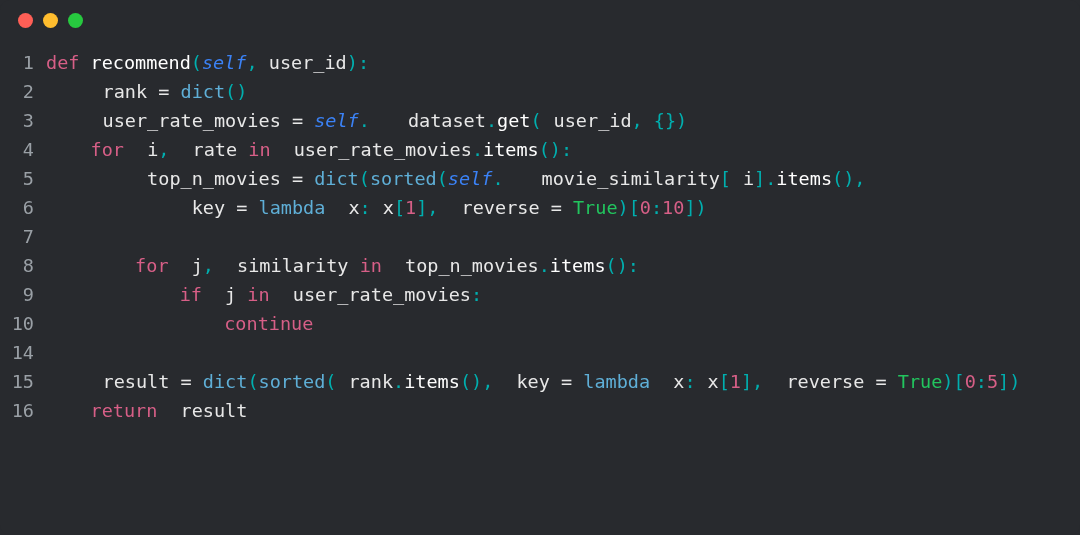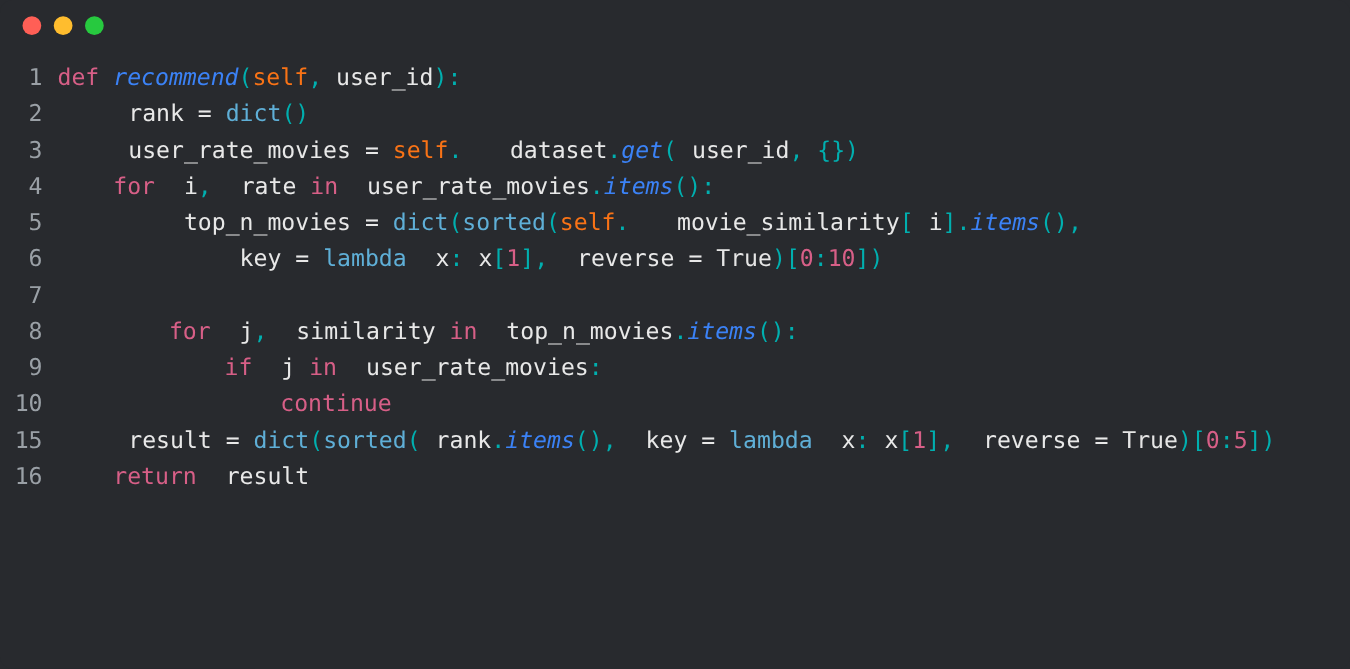--- a/index.html
+++ b/index.html
@@ -46,30 +46,30 @@
     width: 46px;
     text-align: right;
     padding-right: 12px;
     color: #9aa0a6;
     user-select: none;
   }
   .code { flex: 1; }
 
   
   .kw      { color: #d75f87; }   
-  .fn      { color: #3b82f6; font-style: italic; }   
+  .fn      { color: #ffffff; }   
   .builtin { color: #5fafd7; }   
   .ident   { color: #e8e8e8; margin-left: 12px; }
   .param   { color: #e8e8e8; }
   .punct   { color: #00afaf; }
   .attr    { color: #e8e8e8; margin-left: 38px; }
   .num     { color: #d75f87; }
-  .bool    { color: #e5e5e5; }
+  .bool    { color: #22c55e; }
   .op      { color: #e8e8e8; }
-  .self    { color: #f97316; }   
+  .self    { color: #3b82f6; font-style: italic; }   
   .lamb    { color: #5fafd7; }
 </style>
 </head>
 <body>
 
 <div class="window">
   <div class="titlebar">
     <div class="dot red"></div>
     <div class="dot yellow"></div>
     <div class="dot green"></div>
@@ -78,16 +78,17 @@
       <div class="line"><span class="gutter">1</span><span class="code"><span></span><span class="kw">def </span><span class="fn">recommend</span><span class="punct">(</span><span class="self">self</span><span class="punct">, </span><span class="param">user_id</span><span class="punct">):</span></span></div>
       <div class="line"><span class="gutter">2</span><span class="code"><span>    </span><span class="ident">rank </span><span class="op">= </span><span class="builtin">dict</span><span class="punct">()</span></span></div>
       <div class="line"><span class="gutter">3</span><span class="code"><span>    </span><span class="ident">user_rate_movies </span><span class="op">= </span><span class="self">self</span><span class="punct">.</span><span class="attr">dataset</span><span class="punct">.</span><span class="fn">get</span><span class="punct">(</span><span class="ident">user_id</span><span class="punct">, {})</span></span></div>
       <div class="line"><span class="gutter">4</span><span class="code"><span>    </span><span class="kw">for </span><span class="ident">i</span><span class="punct">, </span><span class="ident">rate </span><span class="kw">in </span><span class="ident">user_rate_movies</span><span class="punct">.</span><span class="fn">items</span><span class="punct">():</span></span></div>
       <div class="line"><span class="gutter">5</span><span class="code"><span>        </span><span class="ident">top_n_movies </span><span class="op">= </span><span class="builtin">dict</span><span class="punct">(</span><span class="builtin">sorted</span><span class="punct">(</span><span class="self">self</span><span class="punct">.</span><span class="attr">movie_similarity</span><span class="punct">[</span><span class="ident">i</span><span class="punct">].</span><span class="fn">items</span><span class="punct">(),</span></span></div>
       <div class="line"><span class="gutter">6</span><span class="code"><span>            </span><span class="ident">key </span><span class="op">= </span><span class="lamb">lambda </span><span class="ident">x</span><span class="punct">:</span><span class="ident">x</span><span class="punct">[</span><span class="num">1</span><span class="punct">], </span><span class="ident">reverse </span><span class="op">= </span><span class="bool">True</span><span class="punct">)[</span><span class="num">0</span><span class="punct">:</span><span class="num">10</span><span class="punct">])</span></span></div>
       <div class="line"><span class="gutter">7</span><span class="code"><span></span></span></div>
       <div class="line"><span class="gutter">8</span><span class="code"><span>        </span><span class="kw">for </span><span class="ident">j</span><span class="punct">, </span><span class="ident">similarity </span><span class="kw">in </span><span class="ident">top_n_movies</span><span class="punct">.</span><span class="fn">items</span><span class="punct">():</span></span></div>
       <div class="line"><span class="gutter">9</span><span class="code"><span>            </span><span class="kw">if </span><span class="ident">j </span><span class="kw">in </span><span class="ident">user_rate_movies</span><span class="punct">:</span></span></div>
       <div class="line"><span class="gutter">10</span><span class="code"><span>                </span><span class="kw">continue</span></span></div>
+      <div class="line"><span class="gutter">14</span><span class="code"><span></span></span></div>
       <div class="line"><span class="gutter">15</span><span class="code"><span>    </span><span class="ident">result </span><span class="op">= </span><span class="builtin">dict</span><span class="punct">(</span><span class="builtin">sorted</span><span class="punct">(</span><span class="ident">rank</span><span class="punct">.</span><span class="fn">items</span><span class="punct">(), </span><span class="ident">key </span><span class="op">= </span><span class="lamb">lambda </span><span class="ident">x</span><span class="punct">:</span><span class="ident">x</span><span class="punct">[</span><span class="num">1</span><span class="punct">], </span><span class="ident">reverse </span><span class="op">= </span><span class="bool">True</span><span class="punct">)[</span><span class="num">0</span><span class="punct">:</span><span class="num">5</span><span class="punct">])</span></span></div>
       <div class="line"><span class="gutter">16</span><span class="code"><span>    </span><span class="kw">return </span><span class="ident">result</span></span></div>
     </div>
 </div>
 
 </body></html>

